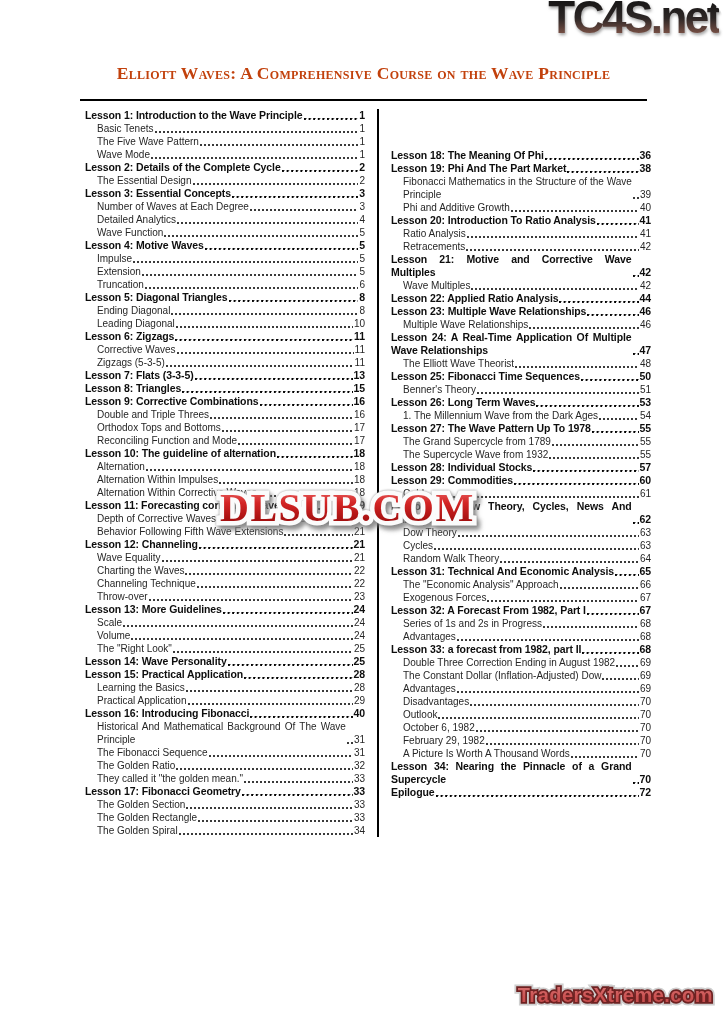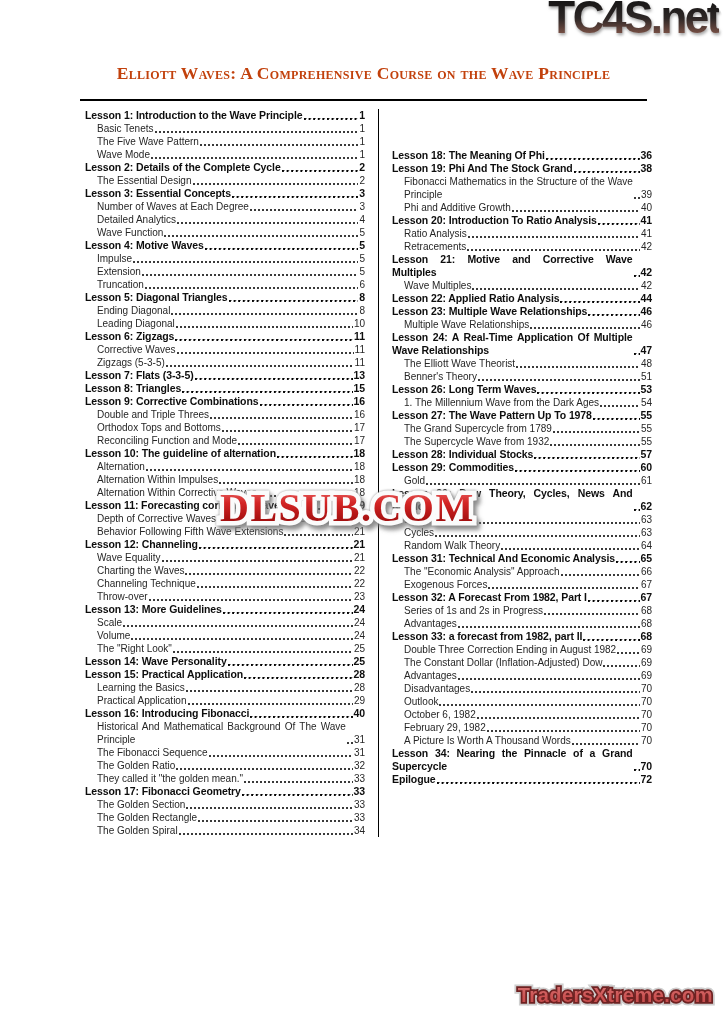--- a/index.html
+++ b/index.html
@@ -25,21 +25,21 @@
     font-family:"Liberation Serif", serif; font-weight:bold;
     font-variant:small-caps; font-size:17.5px; letter-spacing:0.3px;
     text-align:center; color:#c2410c;
   }
   .rule {
     position:absolute; top:99px; left:80px; width:567px; height:0;
     border:none; border-top:2px solid #000; margin:0;
   }
 
   
-  .columns { position:absolute; top:109px; left:85px; width:567px; display:flex; align-items:stretch;justify-content:space-between; }
+  .columns { position:absolute; top:109px; left:85px; width:567px; display:flex; align-items:stretch; }
   .col { display:block; }
   .col-left  { width:280px; }
   .col-right { width:260px;margin-top:40px; }
   .divider { width:1.5px; background:#000; margin:0 12.5px 0 12px; }
 
   .row { display:flex; align-items:flex-end; line-height:13px; }
   .row .t { text-align:justify; }
   .row.lesson { font-weight:bold; font-size:10.5px; letter-spacing:-0.1px; color:#0d0d0d; }
   .row.sub { font-size:10px; padding-left:12px; color:#262626; }
   .leader {
@@ -375,21 +375,21 @@
         </div>
       </div>
     <div class="divider"></div>
     <div class="col col-right" id="col-right">
         <div class="row lesson">
           <span class="t">Lesson 18: The Meaning Of Phi</span>
           <span class="leader"></span>
           <span class="pg">36</span>
         </div>
         <div class="row lesson">
-          <span class="t">Lesson 19: Phi And The Stock Grand</span>
+          <span class="t">Lesson 19: Phi And The Part Market</span>
           <span class="leader"></span>
           <span class="pg">38</span>
         </div>
         <div class="row sub">
           <span class="t">Fibonacci Mathematics in the Structure of the Wave Principle</span>
           <span class="leader"></span>
           <span class="pg">39</span>
         </div>
         <div class="row sub">
           <span class="t">Phi and Additive Growth</span>
@@ -438,20 +438,25 @@
         </div>
         <div class="row lesson">
           <span class="t">Lesson 24: A Real-Time Application Of Multiple Wave Relationships</span>
           <span class="leader"></span>
           <span class="pg">47</span>
         </div>
         <div class="row sub">
           <span class="t">The Elliott Wave Theorist</span>
           <span class="leader"></span>
           <span class="pg">48</span>
+        </div>
+        <div class="row lesson">
+          <span class="t">Lesson 25: Fibonacci Time Sequences</span>
+          <span class="leader"></span>
+          <span class="pg">50</span>
         </div>
         <div class="row sub">
           <span class="t">Benner's Theory</span>
           <span class="leader"></span>
           <span class="pg">51</span>
         </div>
         <div class="row lesson">
           <span class="t">Lesson 26: Long Term Waves</span>
           <span class="leader"></span>
           <span class="pg">53</span>

